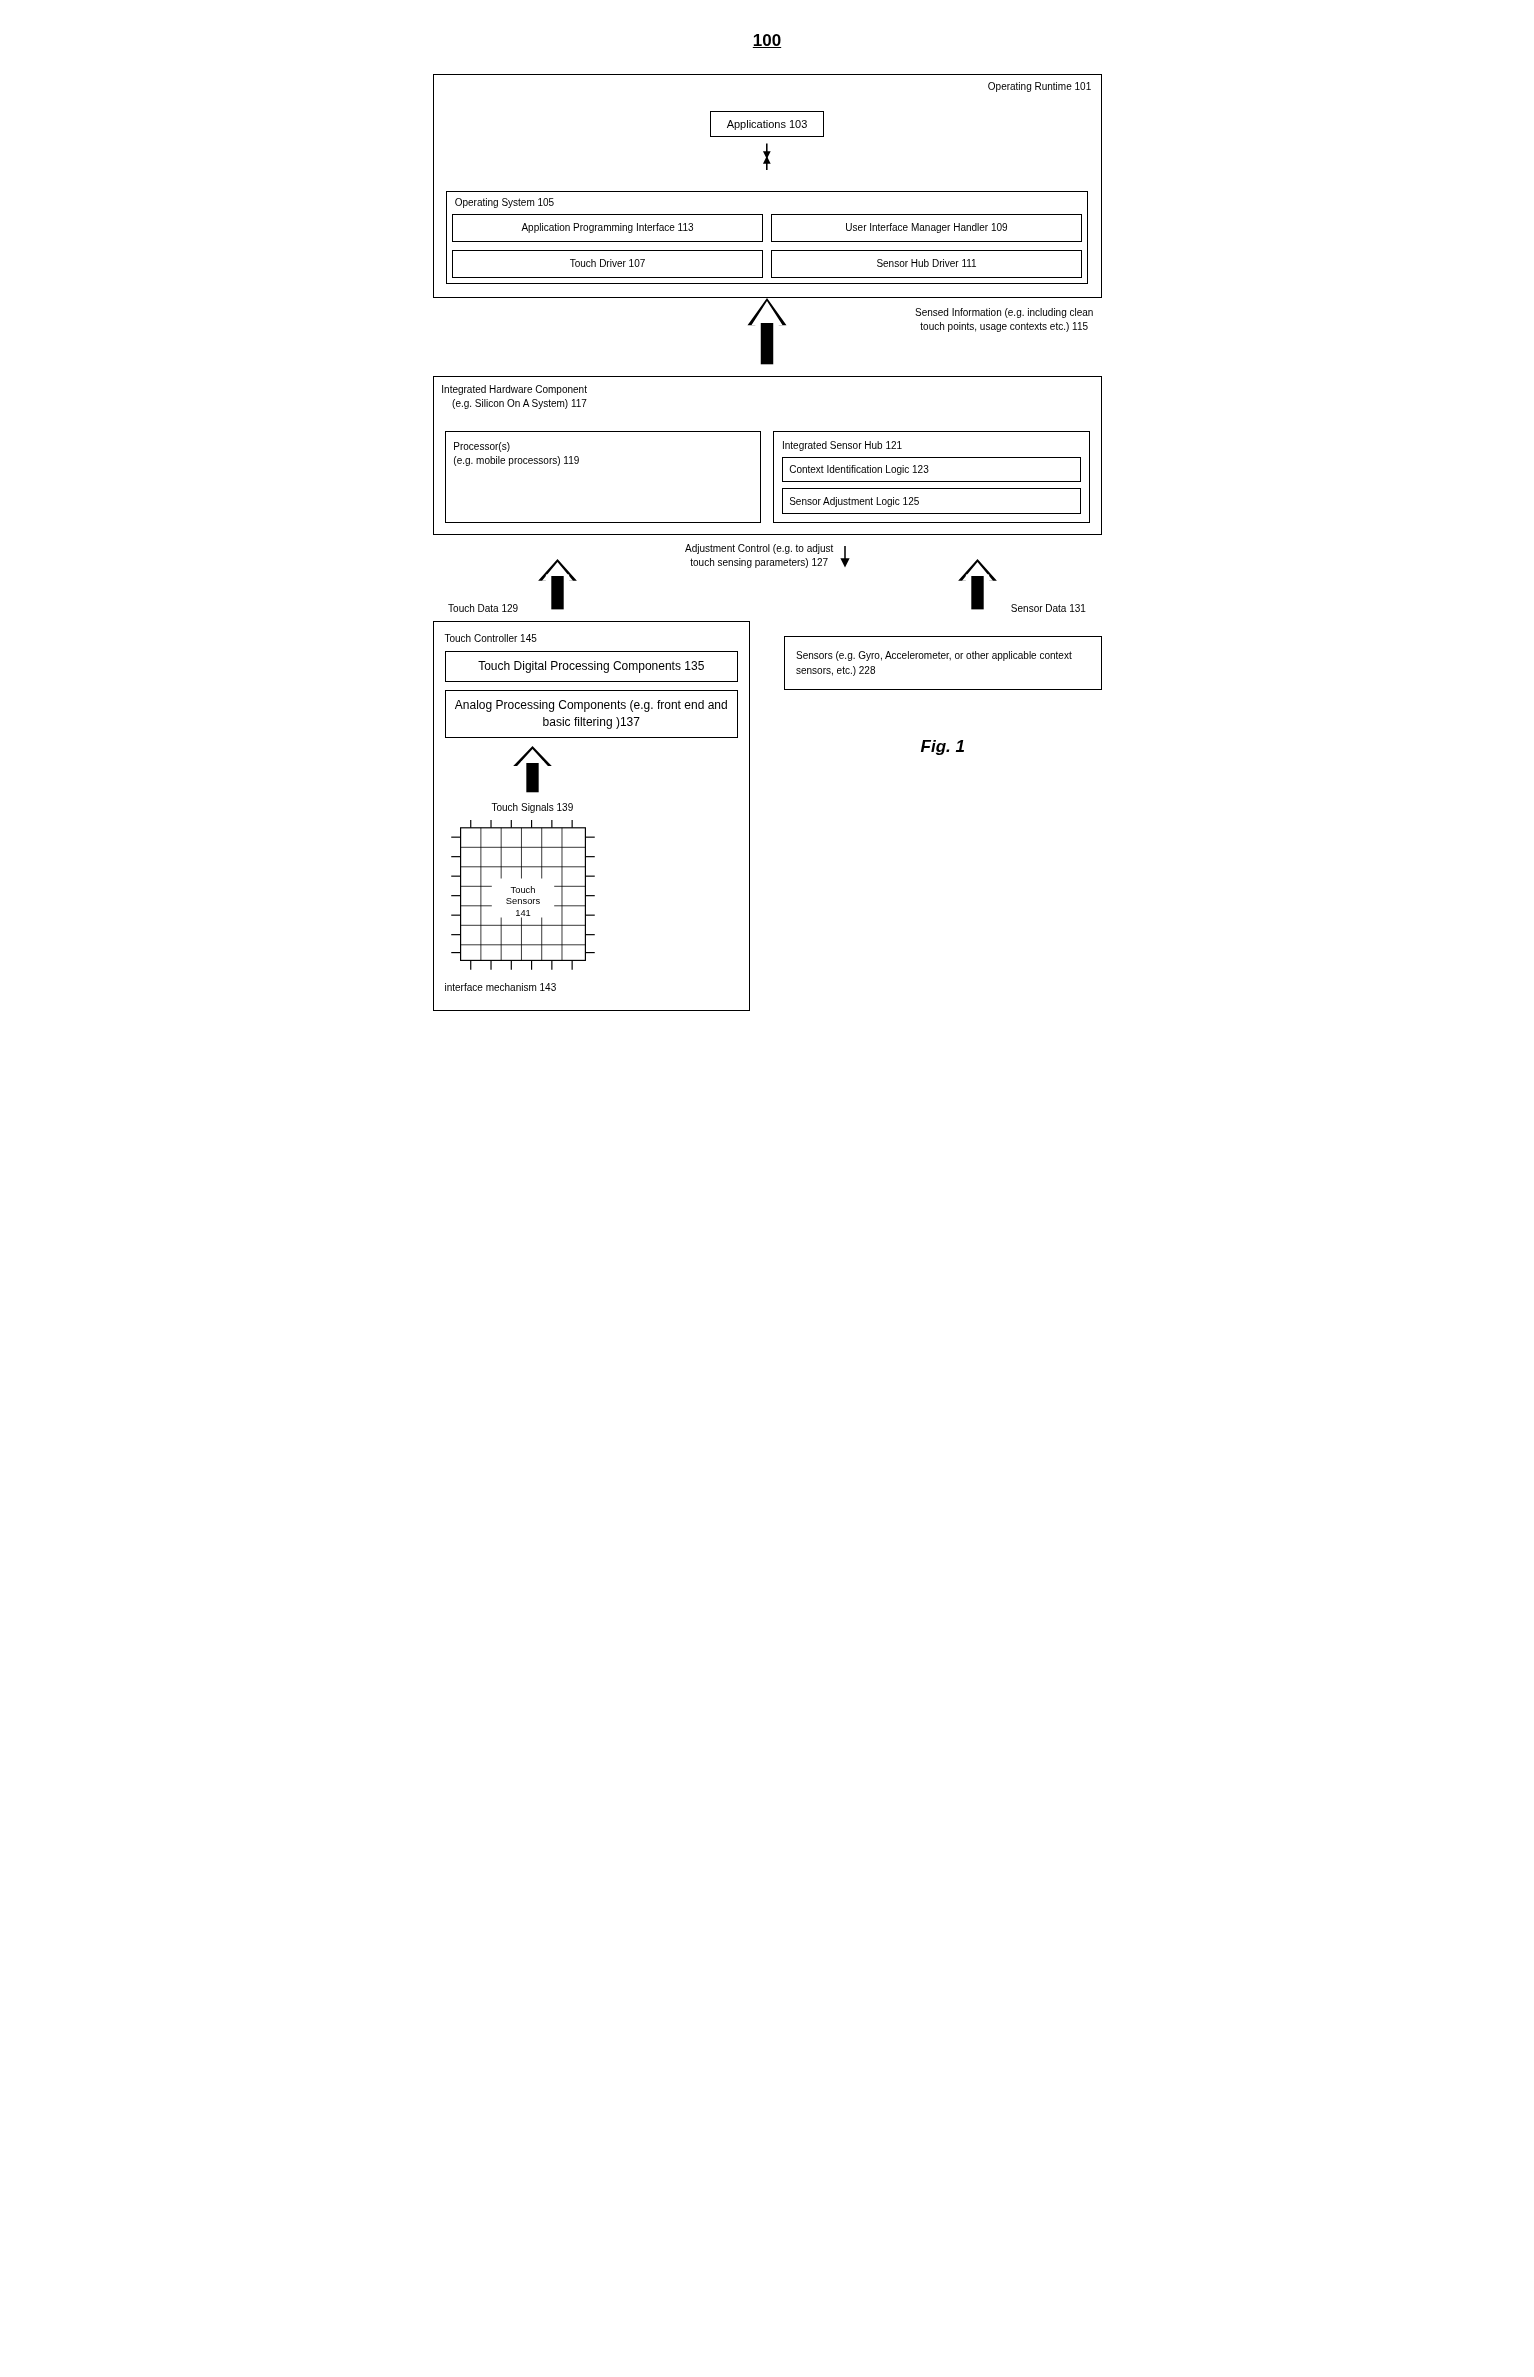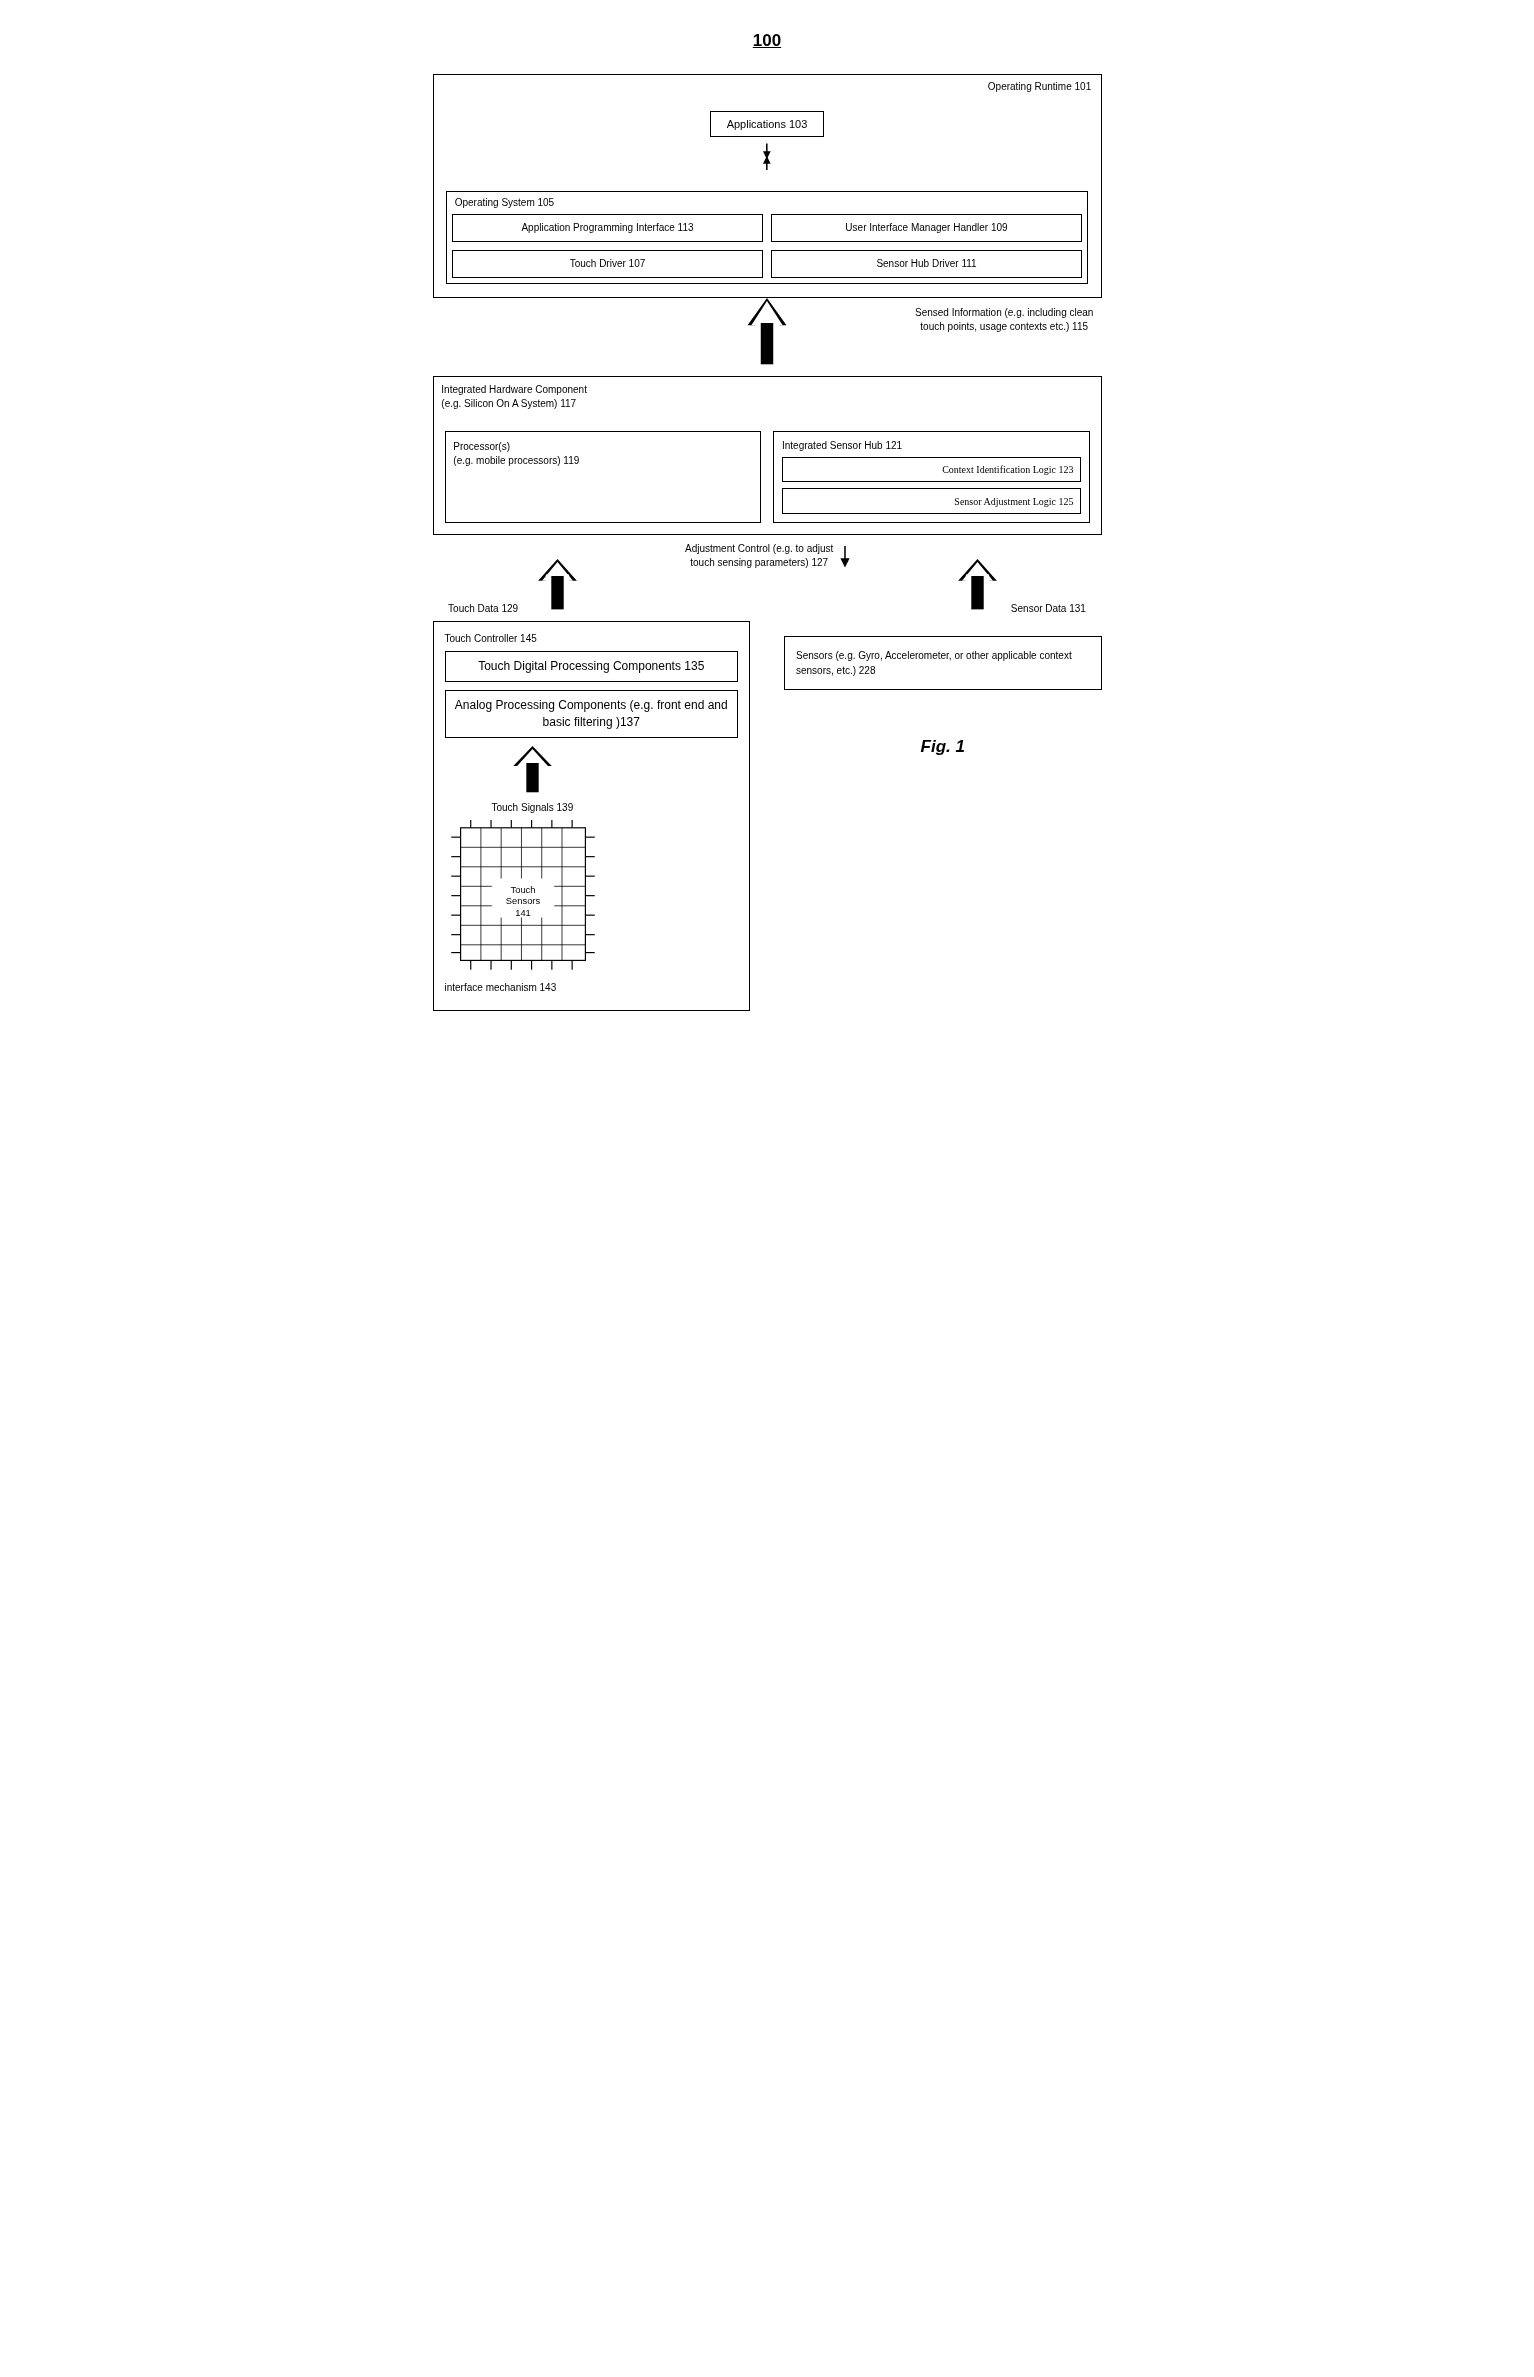--- a/index.html
+++ b/index.html
@@ -82,20 +82,21 @@
       padding: 11px;
       position: relative;
       width: 100%;
     }
     .ihc-label {
       position: absolute;
       top: 6.2px;
       left: 7.8px;
       font-size: 10px;
       line-height: 1.4;
+      text-align: right;
     }
     .ihc-grid {
       display: grid;
       grid-template-columns: 1fr 1fr;
       gap: 12.4px;
       margin-top: 43px;
     }
     .processor-box {
       border: 1.6px solid #000;
       padding: 7.8px;
@@ -114,23 +115,22 @@
       text-align: left;
     }
     .sensor-hub-inner {
       display: flex;
       flex-direction: column;
       gap: 6.2px;
     }
     .sensor-hub-inner-box {
       border: 1.6px solid #000;
       padding: 6.2px;
-      text-align: right;
-      font-size: 10px;
-      font-family: Liberation Serif, serif;
+      text-align: left;
+      font-size: 10px;
     }
 
     
     .bottom-section {
       width: 100%;
       display: grid;
       grid-template-columns: 1fr 1fr;
       gap: 34px;
       align-items: start;
     }

